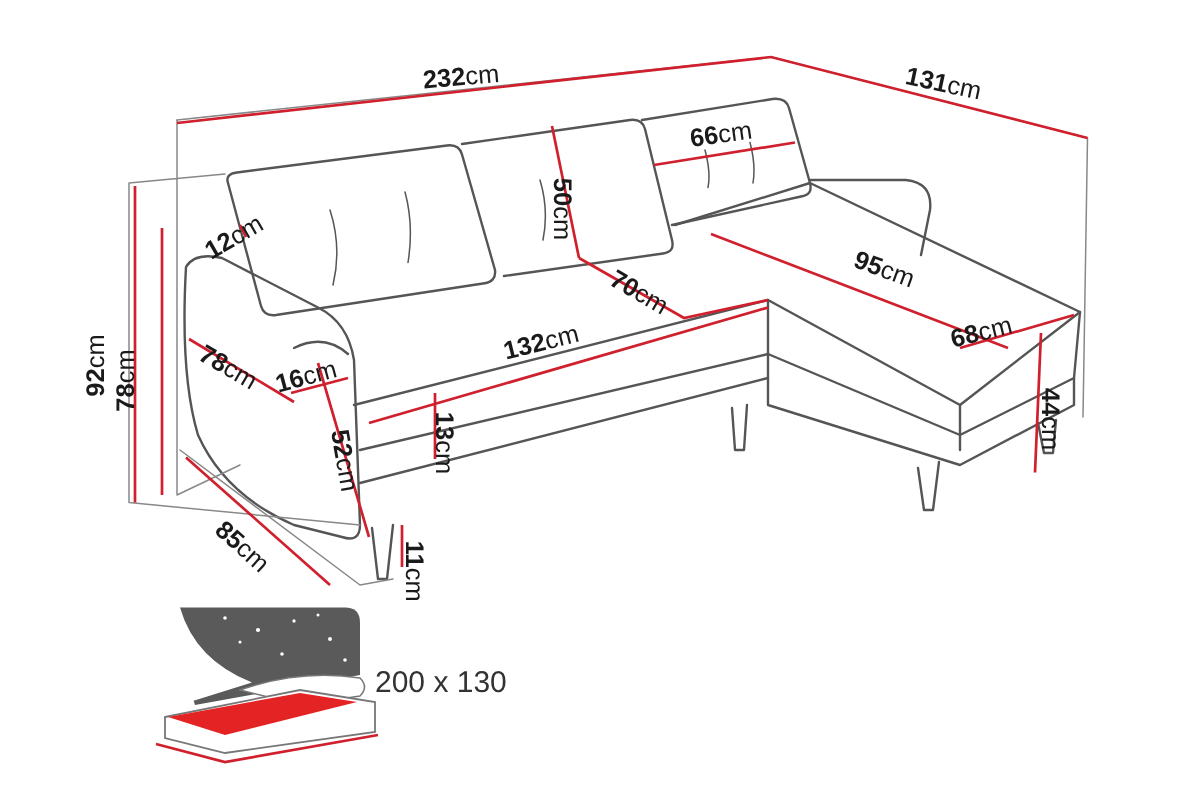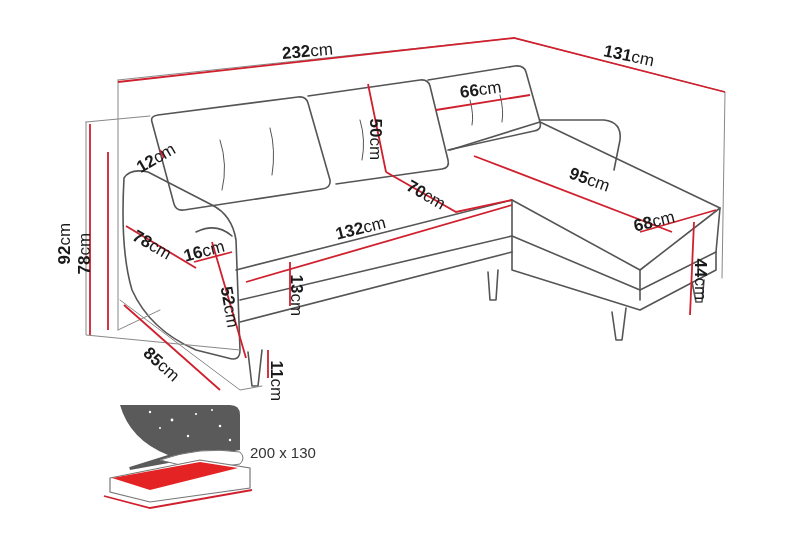--- a/index.html
+++ b/index.html
@@ -3,21 +3,21 @@
 <meta charset="utf-8">
 <style>
   html, body { margin: 0; padding: 0; background: #ffffff; }
   body { width: 800px; height: 533px; overflow: hidden; position: relative;
          font-family: "Liberation Sans", "DejaVu Sans", sans-serif; }
   #stage { position: absolute; left: 0; top: 0; width: 800px; height: 533px; }
   .lbl { position: absolute; white-space: nowrap; color: #1a1a1a; font-size: 17px;
          transform-origin: left center; line-height: 1; }
   .lbl b { font-weight: 700; }
   .lbl .u { font-weight: 400; }
-  .bed-label { position: absolute; left: 250px; top: 444px; font-size: 15px; color: #333; }
+  .bed-label { position: absolute; left: 250px; top: 444px; font-size: 20px; color: #333; }
 </style>
 </head>
 <body>
 
 <div id="stage">
 <svg width="800" height="533" viewBox="0 0 800 533">
   <g fill="none" stroke="#555" stroke-width="1.6" stroke-linejoin="round" stroke-linecap="round">
 
     <path d="M152 122 Q150 116 158 115 L298 97 Q306 96 308 103 L330 180 Q331 188 322 189 L184 210 Q176 211 174 204 Z"></path>
     <path d="M308 96 L420 80 Q428 79 430 86 L448 160 Q450 168 442 169 L336 184"></path>

